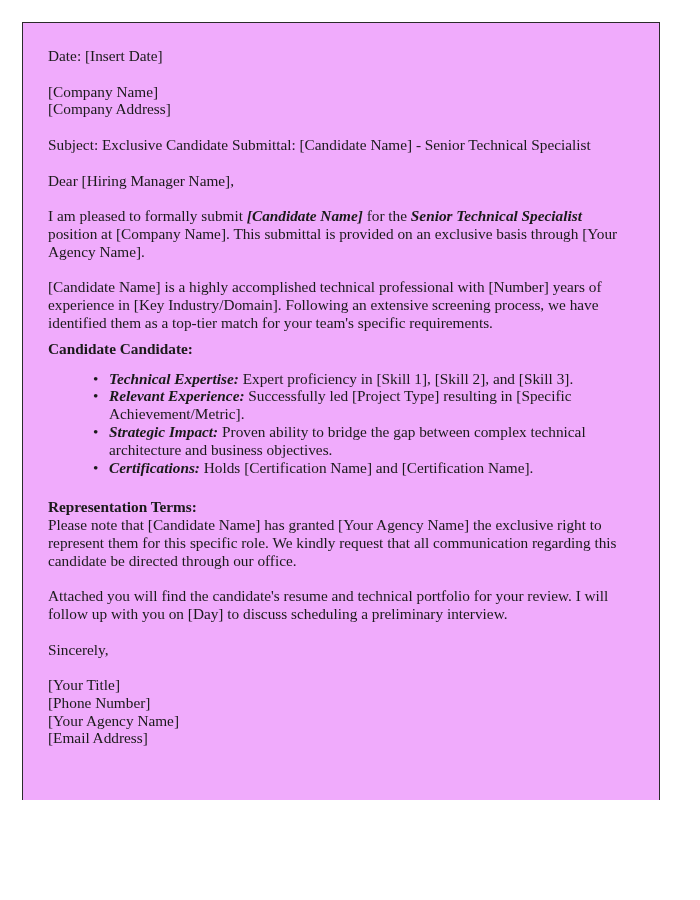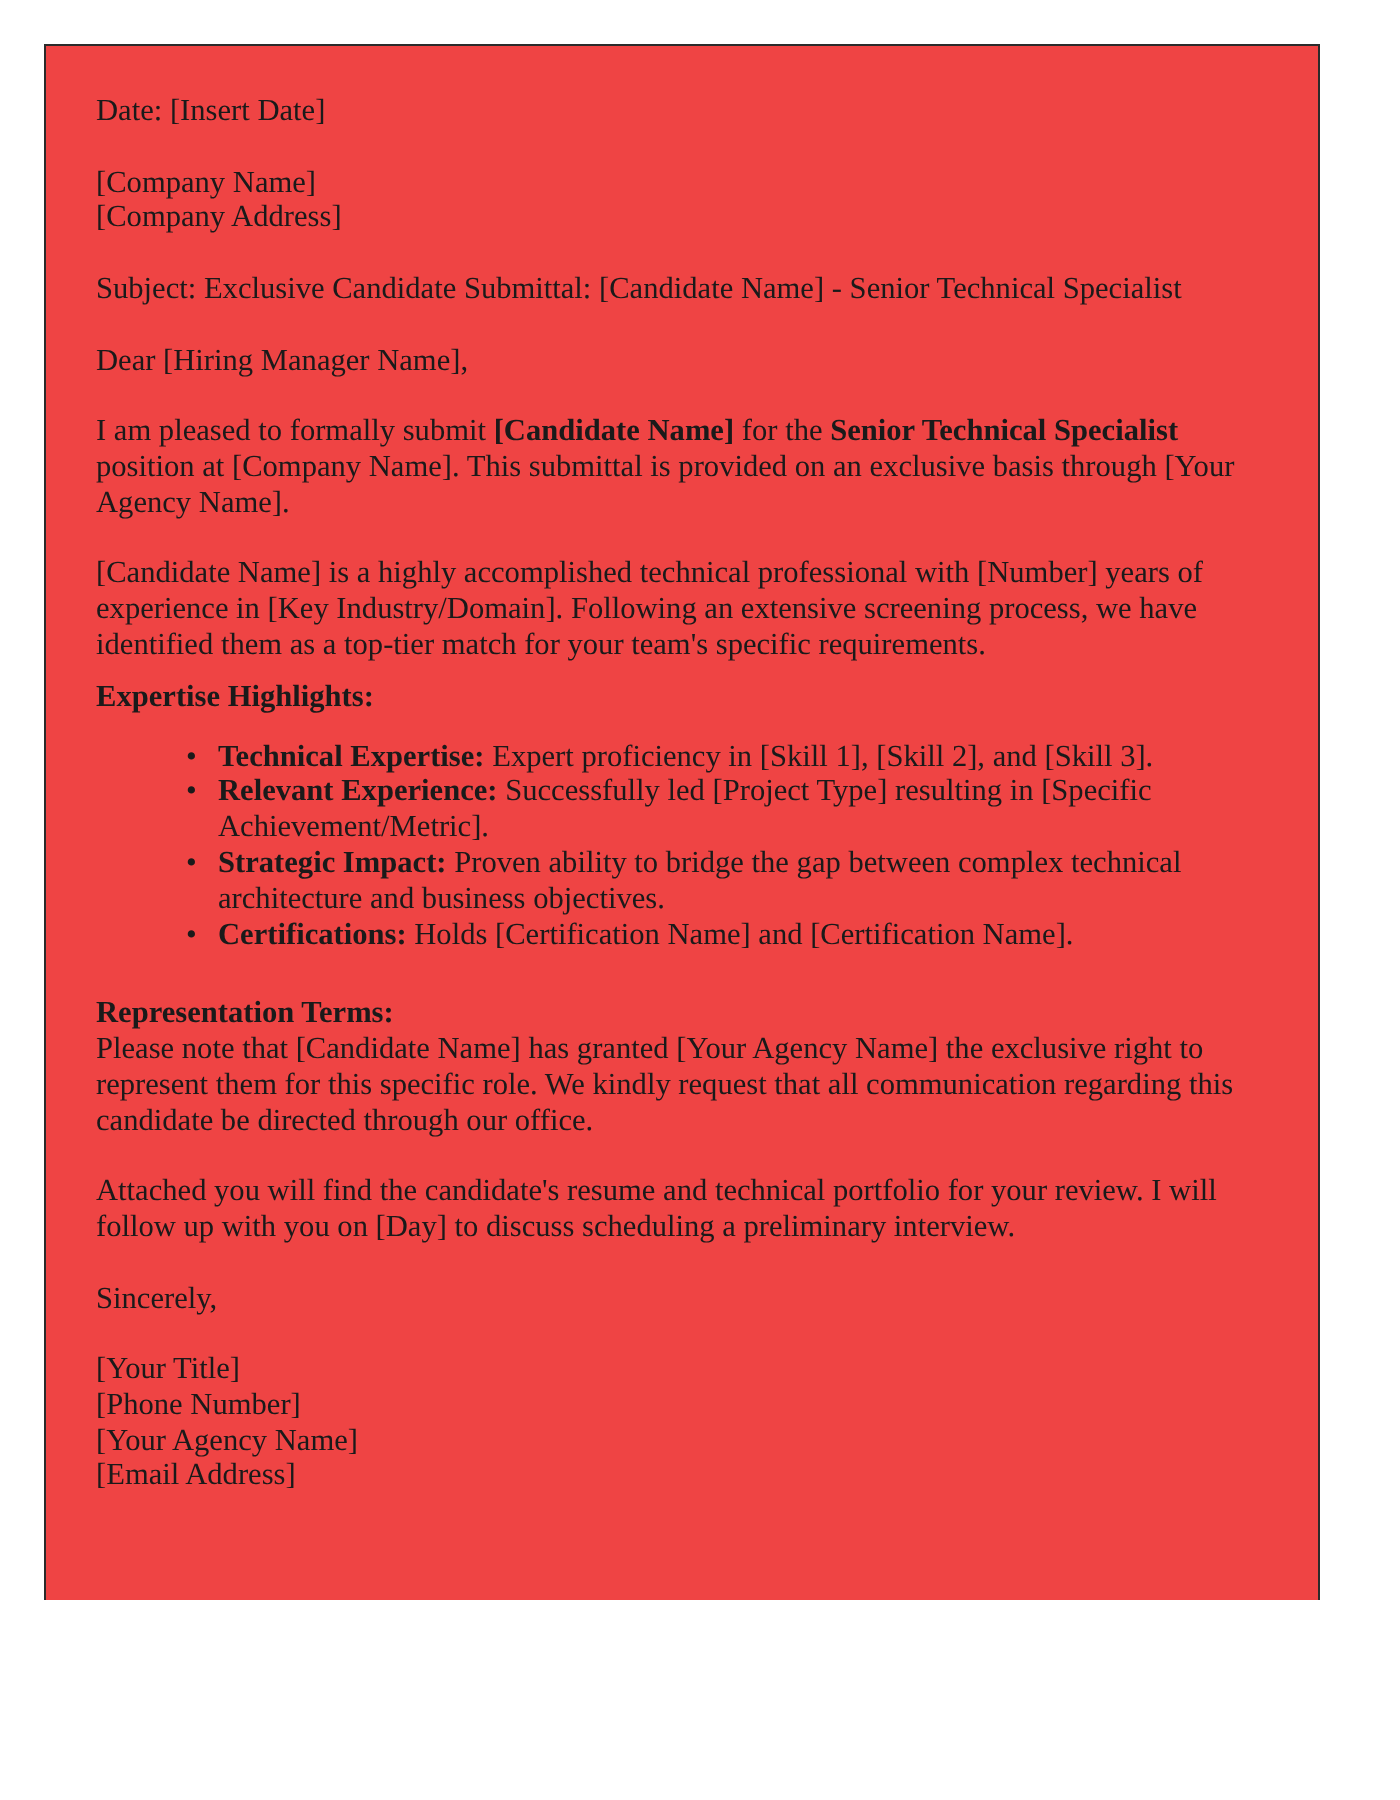--- a/index.html
+++ b/index.html
@@ -17,21 +17,21 @@
   }
   .page {
     position: absolute;
     left: 22px;
     top: 22px;
     width: 638px;
     height: 778px;
     border: 1px solid #2b2b2b;
     border-bottom: none;
     box-sizing: border-box;
-    background: #ef4444;
+    background: #f0abfc;
   }
   .content {
     position: absolute;
     left: 25px;
     top: 24px;
     width: 586px;
   }
   .line {
     font-size: 15.3px;
     line-height: 17.8px;
@@ -45,20 +45,21 @@
     text-align: left;
   }
   .gap {
     height: 17.8px;
   }
   .gap-sm {
     height: 8px;
   }
   .b {
     font-weight: bold;
+    font-style: italic;
   }
   .heading {
     font-size: 15.3px;
     line-height: 17.8px;
     font-weight: bold;
     color: #1a1a1a;
   }
   ul.bullets {
     margin: 4px;
     padding: 0 0 0 41px;
@@ -104,21 +105,21 @@
     <div class="gap"></div>
 
     <div class="para"><span>I am pleased to formally submit </span><span class="b">[Candidate Name]</span><span> for the </span><span class="b">Senior Technical Specialist</span><span> position at [Company Name]. This submittal is provided on an exclusive basis through [Your Agency Name].</span></div>
 
     <div class="gap"></div>
 
     <div class="para">[Candidate Name] is a highly accomplished technical professional with [Number] years of experience in [Key Industry/Domain]. Following an extensive screening process, we have identified them as a top-tier match for your team's specific requirements.</div>
 
     <div class="gap-sm"></div>
 
-    <div class="heading">Expertise Highlights:</div>
+    <div class="heading">Candidate Candidate:</div>
 
     <div class="gap-sm"></div>
 
     <ul class="bullets">
       <li><span class="b">Technical Expertise:</span><span> Expert proficiency in [Skill 1], [Skill 2], and [Skill 3].</span></li>
       <li><span class="b">Relevant Experience:</span><span> Successfully led [Project Type] resulting in [Specific Achievement/Metric].</span></li>
       <li><span class="b">Strategic Impact:</span><span> Proven ability to bridge the gap between complex technical architecture and business objectives.</span></li>
       <li><span class="b">Certifications:</span><span> Holds [Certification Name] and [Certification Name].</span></li>
     </ul>
 

